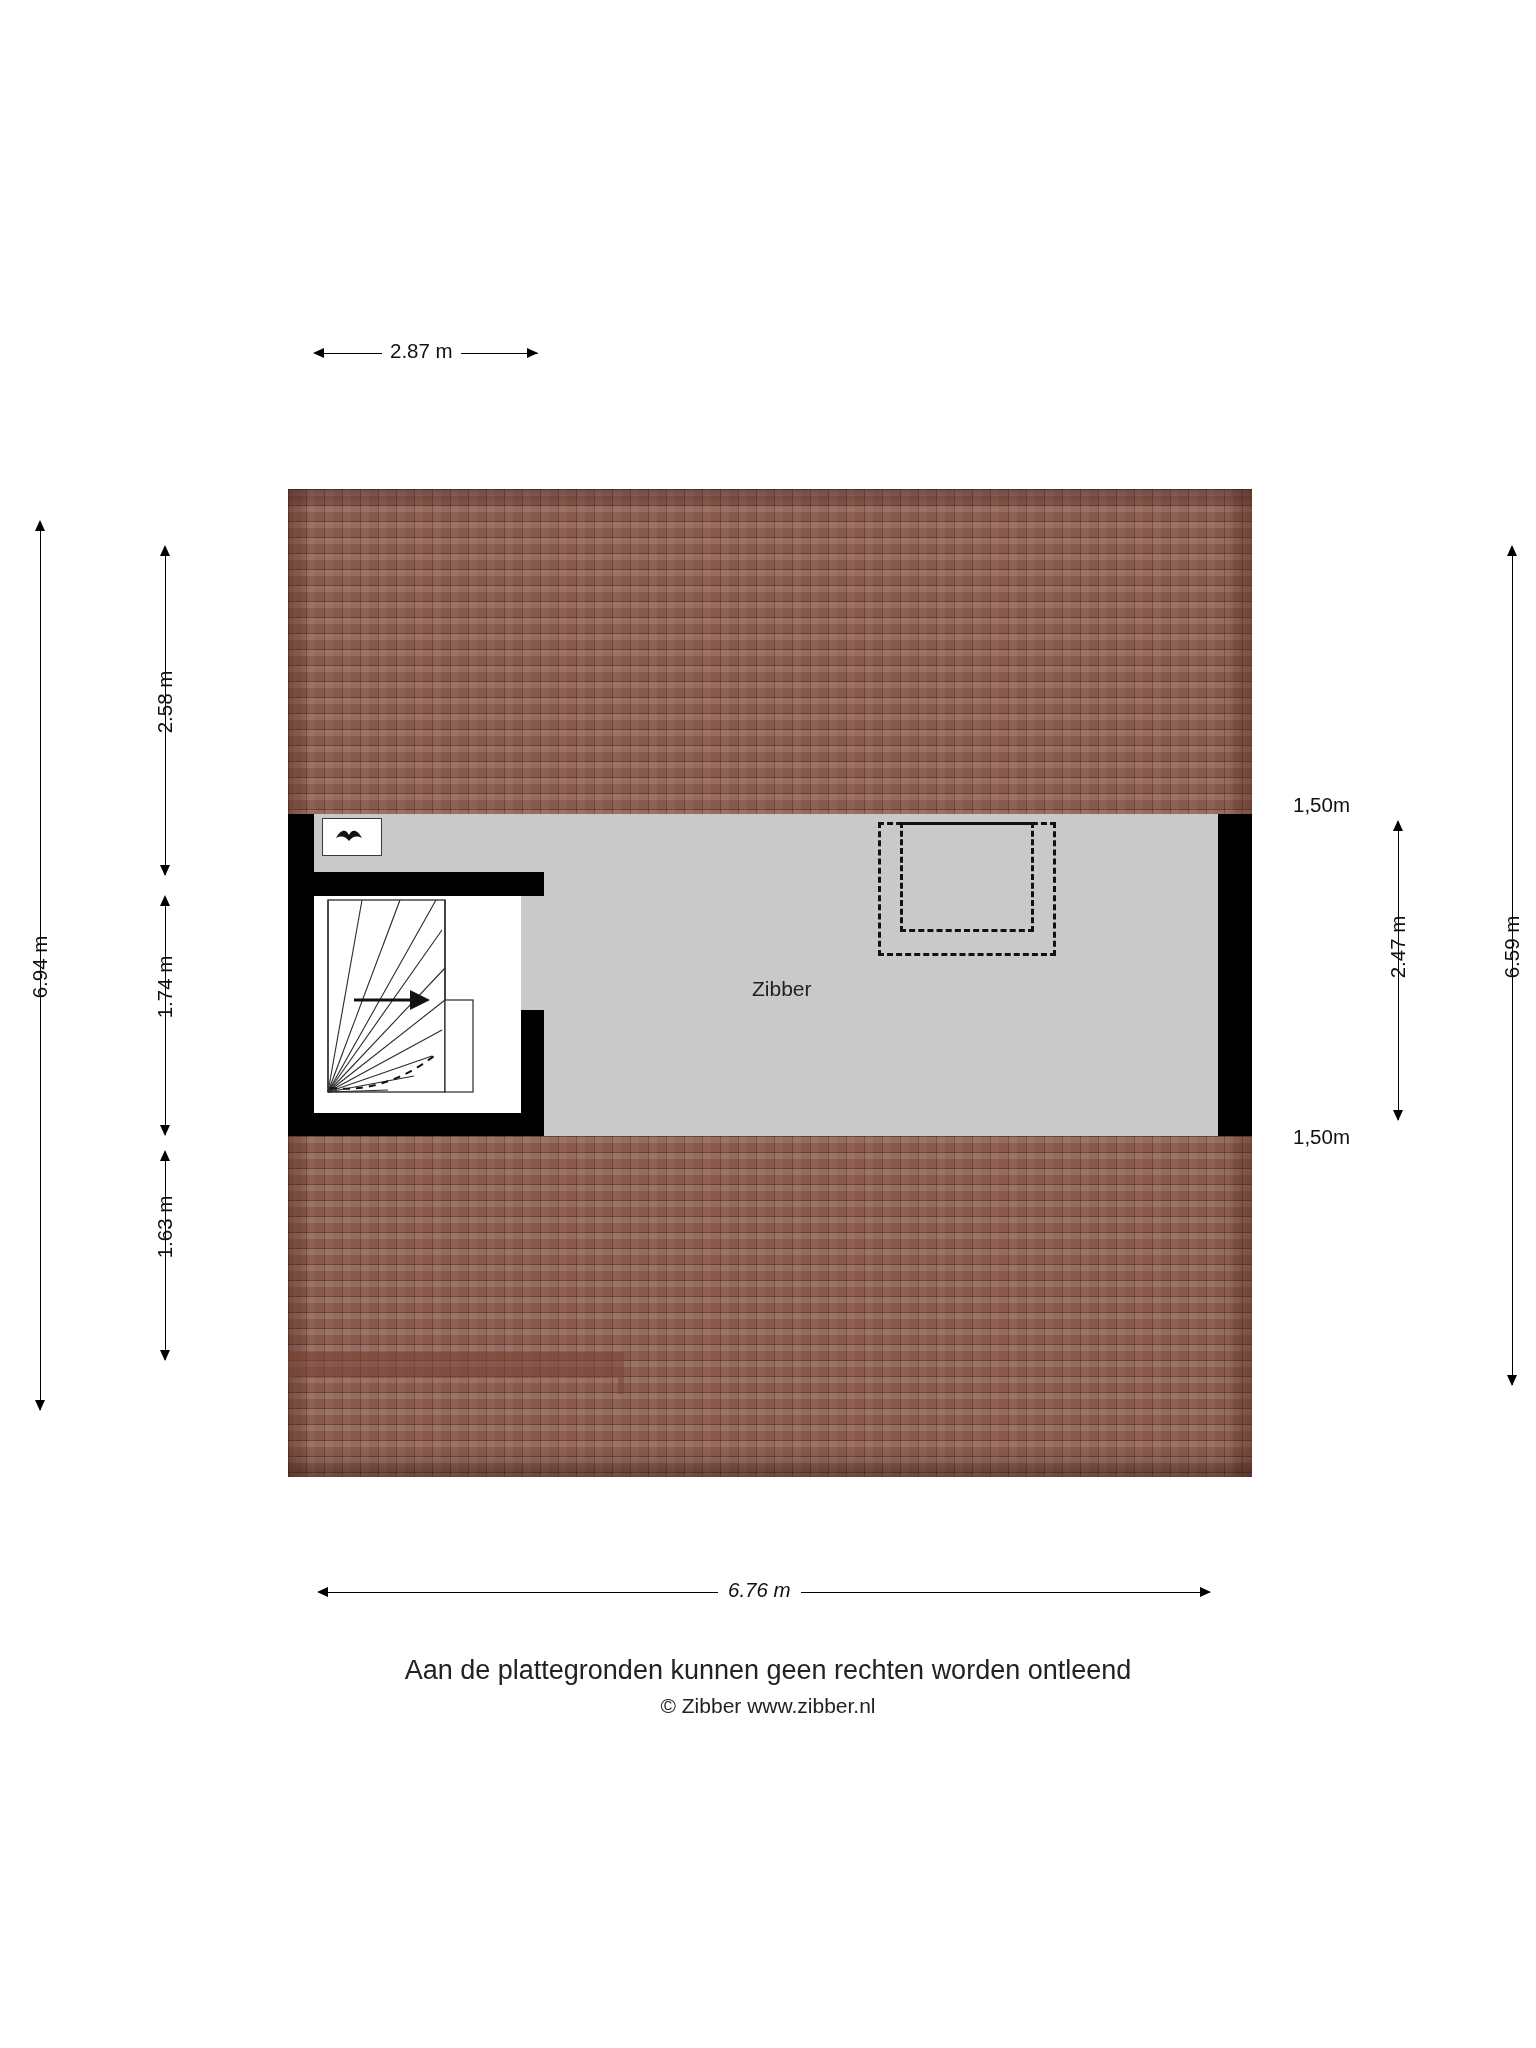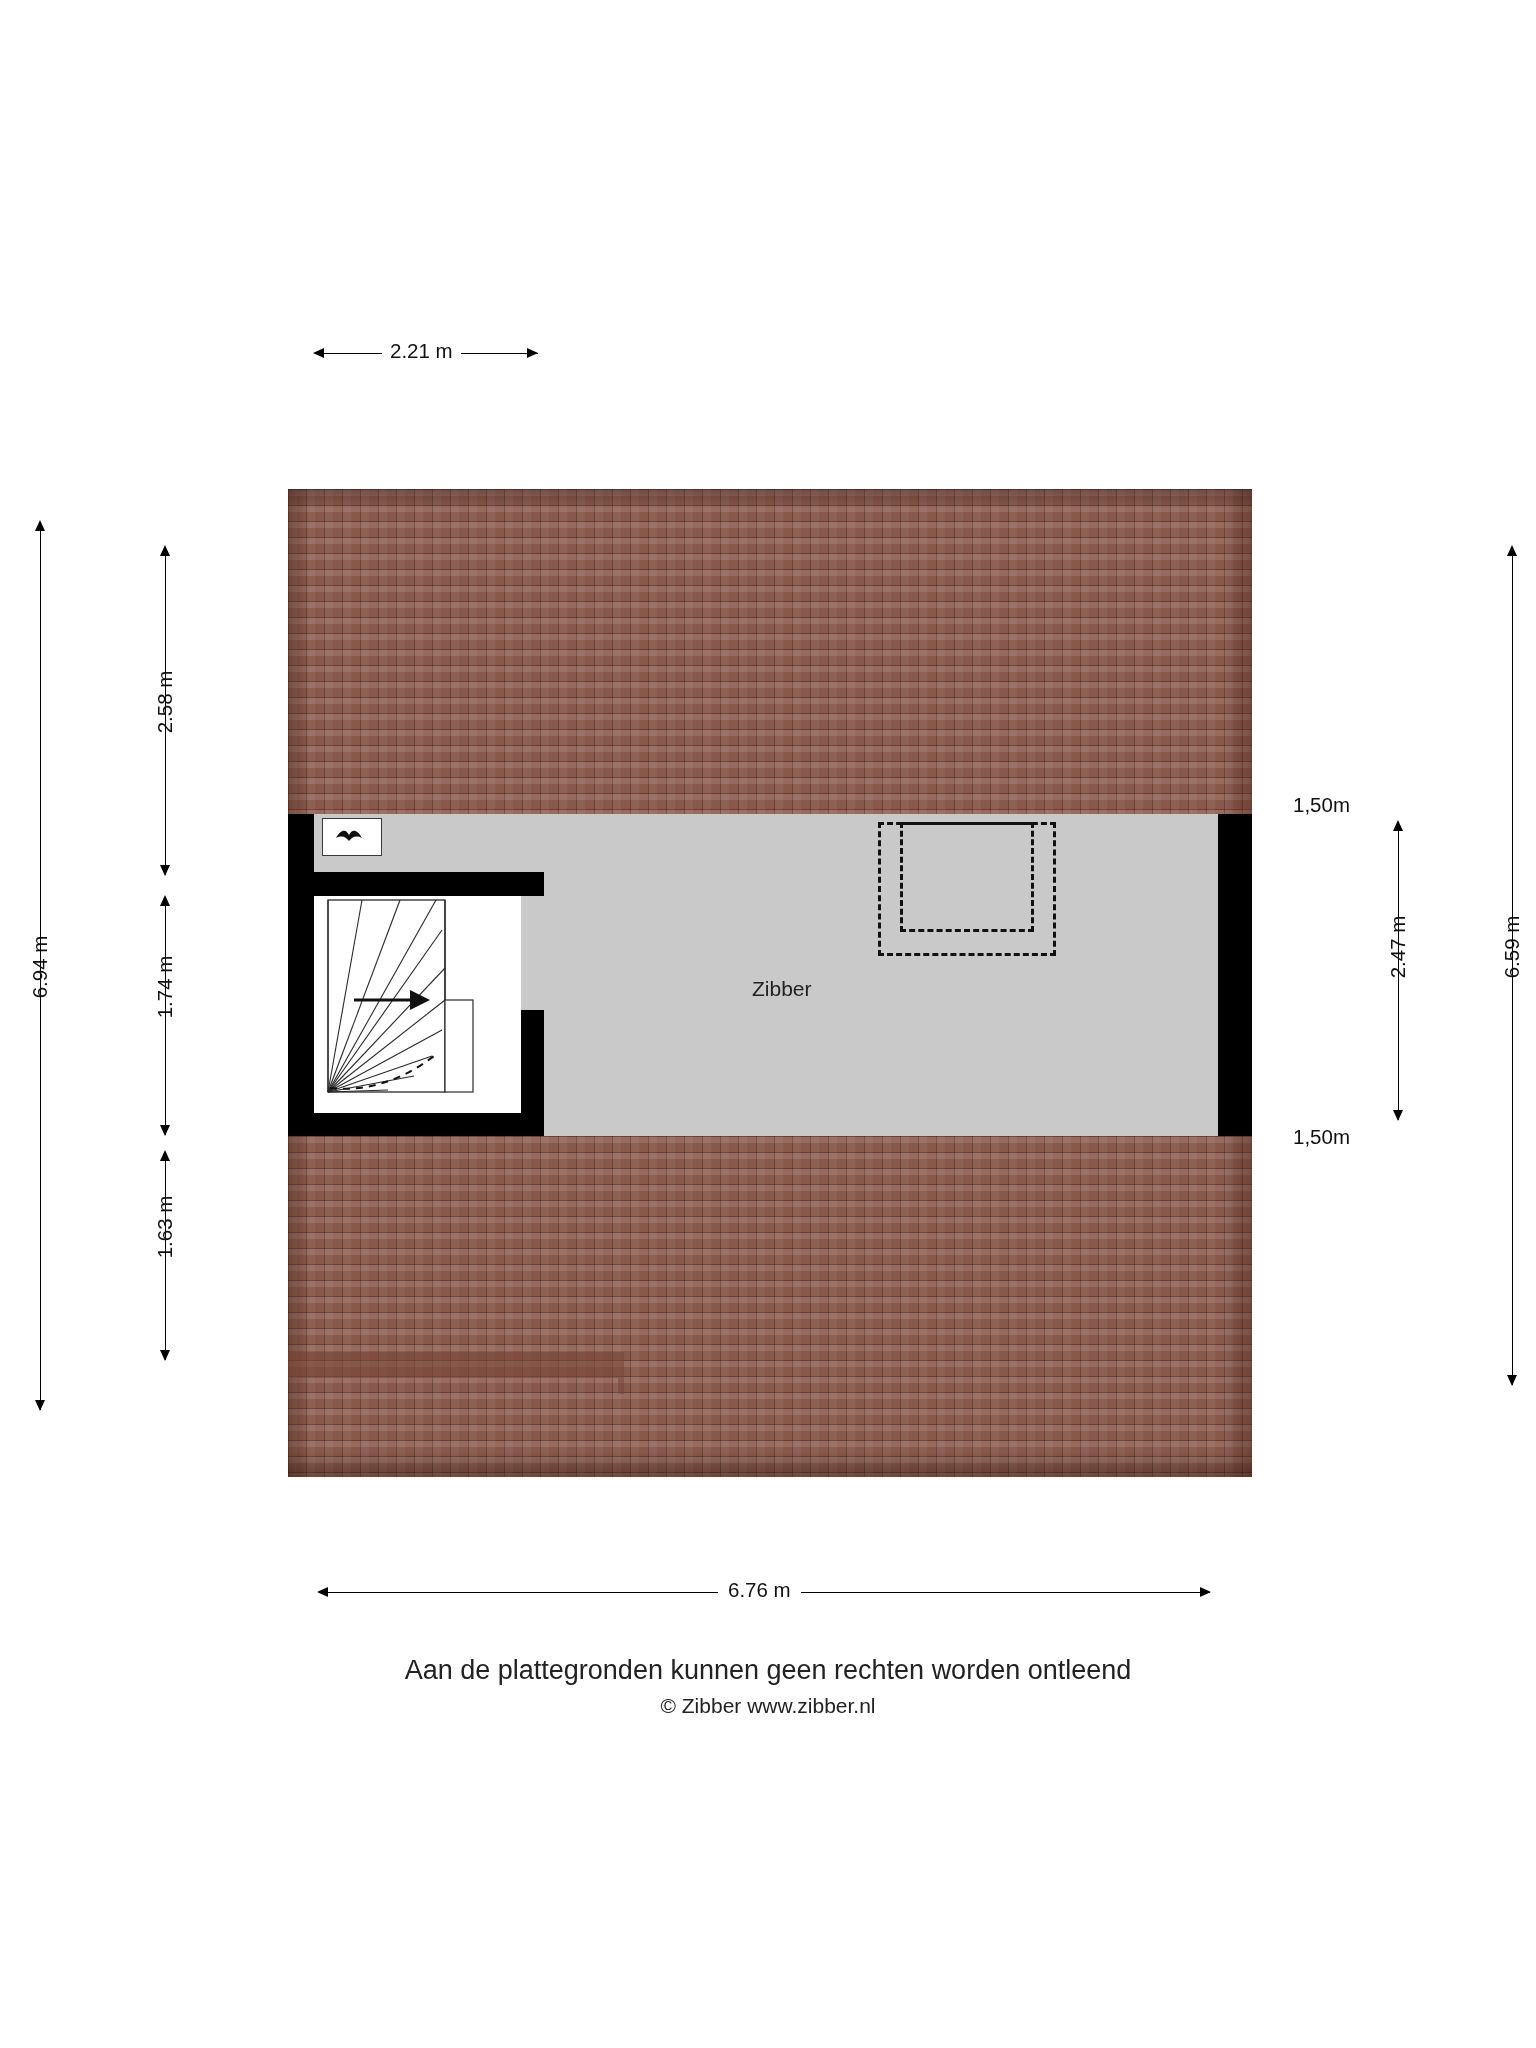--- a/index.html
+++ b/index.html
@@ -254,21 +254,21 @@
 
   <div class="dashed-box" style="left:878px; top:822px; width:172px; height:128px;"></div>
   <div class="dashed-box" style="left:900px; top:822px; width:128px; height:104px; border-style:dashed;"></div>
 
   <div class="room-label" style="left:752px; top:977px;">Zibber</div>
 
   <div class="dim">
     <div class="dim-h-line" style="left:320px; top:353px; width:218px;"></div>
     <div class="arrow arrow-left" style="left:313px; top:347.5px;"></div>
     <div class="arrow arrow-right" style="left:527px; top:347.5px;"></div>
-    <div class="dim-label" style="left:382px; top:339px; background:#fff; padding:0 8px;">2.21 m</div>
+    <div class="dim-label" style="left:382px; top:339px; background:#fff; padding:0 8px;">2.87 m</div>
   </div>
 
   <div class="dim">
     <div class="dim-v-line" style="left:40px; top:530px; height:880px;"></div>
     <div class="arrow arrow-up" style="left:34.5px; top:520px;"></div>
     <div class="arrow arrow-down" style="left:34.5px; top:1400px;"></div>
     <div class="dim-label dim-label-v" style="left:-5px; top:955px; width:90px; text-align:center;">6.94 m</div>
   </div>
 
   <div class="dim">
@@ -306,21 +306,21 @@
     <div class="dim-label dim-label-v" style="left:1353px; top:935px; width:90px; text-align:center;">2.47 m</div>
   </div>
 
   <div class="dim-label" style="left:1293px; top:793px;">1,50m</div>
   <div class="dim-label" style="left:1293px; top:1125px;">1,50m</div>
 
   <div class="dim">
     <div class="dim-h-line" style="left:325px; top:1592px; width:885px;"></div>
     <div class="arrow arrow-left" style="left:317px; top:1586.5px;"></div>
     <div class="arrow arrow-right" style="left:1200px; top:1586.5px;"></div>
-    <div class="dim-label" style="left:718px; top:1578px; background:#fff; padding:0 10px;">6.76 m</div>
+    <div class="dim-label" style="left:718px; top:1578px; background:#fff; padding:0 10px;font-style:italic;">6.76 m</div>
   </div>
 
 </div>
 
 <div id="footer">
   <div class="line1">Aan de plattegronden kunnen geen rechten worden ontleend</div>
   <div class="line2">© Zibber www.zibber.nl</div>
 </div>
 
 </body></html>

